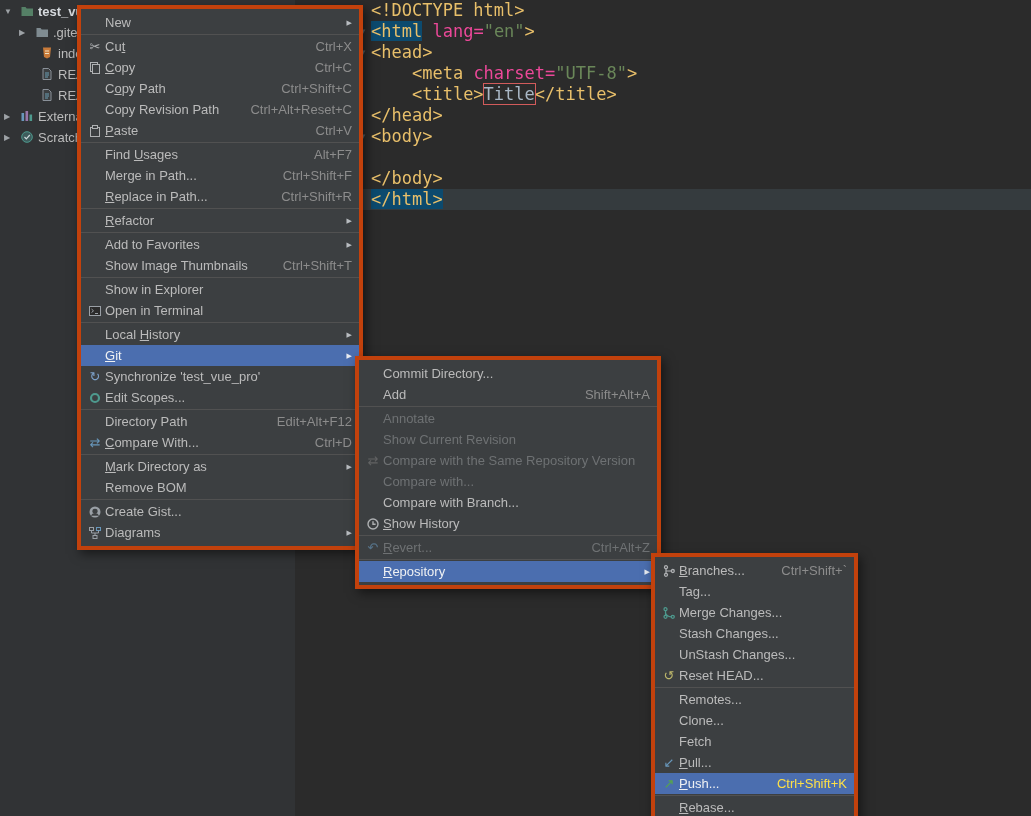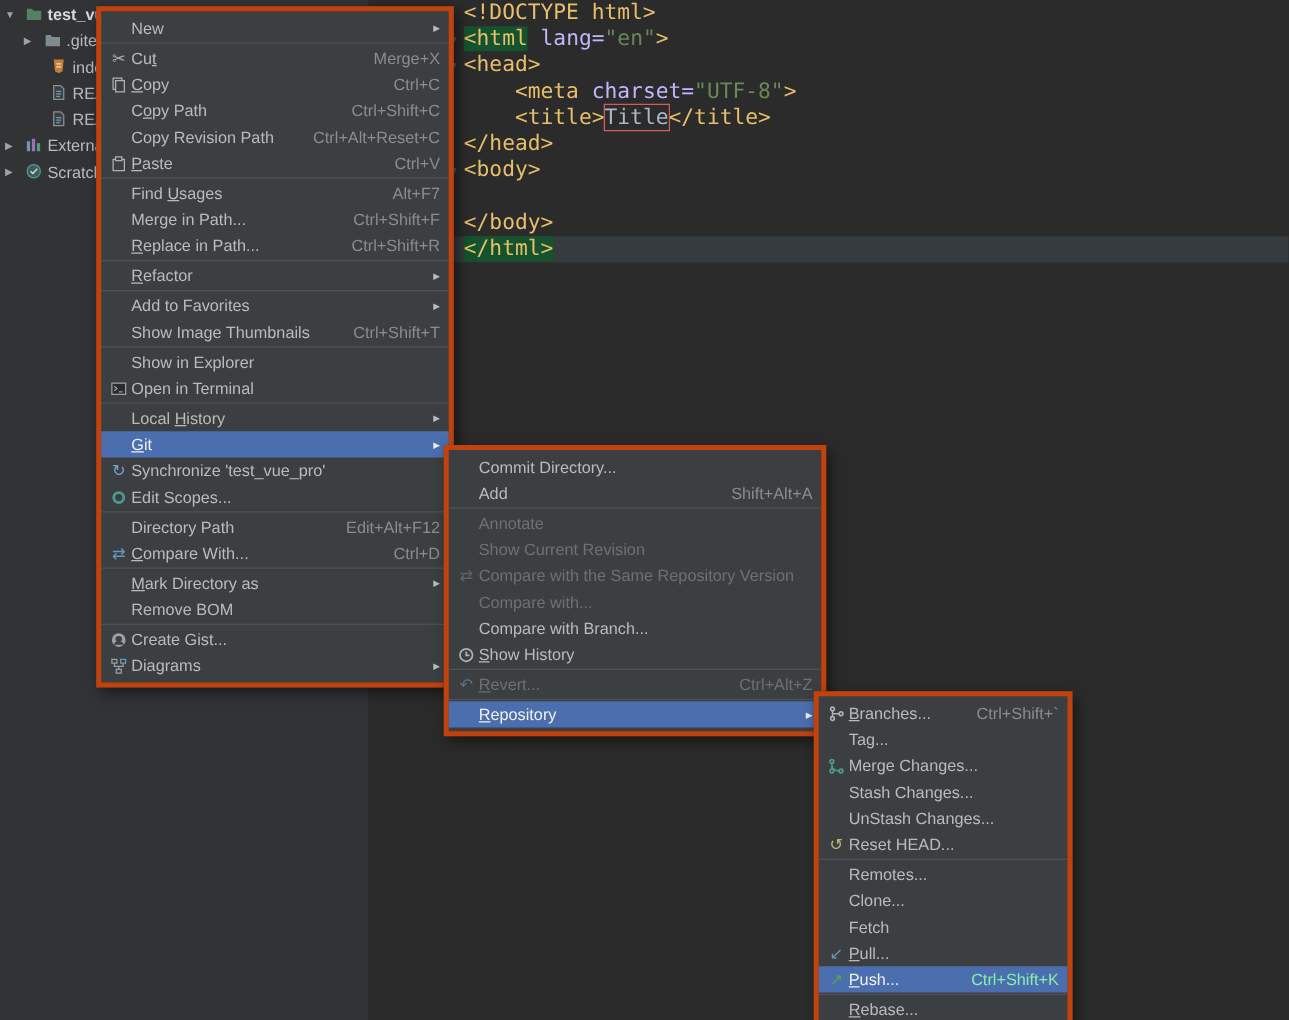--- a/index.html
+++ b/index.html
@@ -13,39 +13,39 @@
   .tree-row .ticon svg{width:14px;height:14px;display:block;}
   .tree-row .tlabel{position:absolute;top:3px;}
   .tree-row.bold .tlabel{font-weight:bold;color:#d6dade;}
 
   
   .editor-pane{position:absolute;left:295px;top:0;right:0;bottom:0;background:#2b2b2b;}
   .caret-band{position:absolute;left:68px;right:0;height:21px;background:#353b3e;}
   .code-area{position:absolute;left:76px;top:0;font-family:"DejaVu Sans Mono","Liberation Mono",monospace;font-size:17px;line-height:21px;white-space:pre;}
   .code-line{height:21px;}
   .tok-tag{color:#e8bf6a;}
-  .tok-attr{color:#c4b5fd;}
+  .tok-attr{color:#ec4899;}
   .tok-val{color:#6a8759;}
   .tok-txt{color:#a9b7c6;}
   .tok-plain{color:#a9b7c6;}
-  .tok-hl{background:#14532d;}
+  .tok-hl{background:#0c4a6e;}
   .tok-redbox{outline:1px solid #d25b5b;}
   .fold-marker{position:absolute;left:61px;width:14px;text-align:center;font-size:8px;color:#5f6467;}
 
   
   .menu{position:absolute;background:#3c3f41;border:4px solid #c2410c;box-shadow:3px 4px 10px rgba(0,0,0,.5);padding:3px 0;z-index:20;}
   .mi{height:21px;display:flex;align-items:center;padding:0 7px 0 4px;font-size:13px;color:#bbbbbb;cursor:default;}
   .mi .ic{flex:0 0 20px;width:20px;height:16px;display:flex;align-items:center;justify-content:center;font-size:13px;line-height:1;}
   .mi .ic svg{width:14px;height:14px;display:block;}
   .mi .lbl{white-space:nowrap;}
   .mi .lbl u{text-decoration:underline;}
   .mi .sc{margin-left:auto;padding-left:18px;color:#8c8c8c;white-space:nowrap;}
   .mi .arr{flex:0 0 10px;margin-left:auto;text-align:right;font-size:7px;color:#b8bcc0;}
   .mi.sel{background:#4b6eaf;color:#eff1f3;}
-  .mi.sel .sc{color:#86efac;}
+  .mi.sel .sc{color:#fde047;}
   .mi.sel .arr{color:#e8ecf2;}
   .mi.dis{color:#6e7173;}
   .mi.dis .sc{color:#6e7173;}
   .mi.dis .ic{opacity:.6;}
   .msep{height:1px;margin:1px 0;background:#515151;}
 </style>
 </head>
 <body>
 
 <div>
@@ -134,21 +134,21 @@
       <div class="menu" style="left: 77px; top: 5px; width: 278px;">
         <div class="mi">
           <span class="ic"></span>
           <span class="lbl">New</span>
           <span class="arr">▶</span>
         </div>
         <div class="msep"></div>
         <div class="mi">
           <span class="ic" style="color: rgb(175, 177, 179);">✂</span>
           <span class="lbl">Cu<u>t</u></span>
-          <span class="sc">Merge+X</span>
+          <span class="sc">Ctrl+X</span>
         </div>
         <div class="mi">
           <span class="ic">
             <svg viewBox="0 0 14 14">
               <rect x="2.5" y="1.5" width="7" height="9" fill="none" stroke="#afb1b3"></rect>
               <rect x="4.5" y="3.5" width="7" height="9" fill="#3c3f41" stroke="#afb1b3"></rect>
             </svg>
           </span>
           <span class="lbl"><u>C</u>opy</span>
           <span class="sc">Ctrl+C</span>

